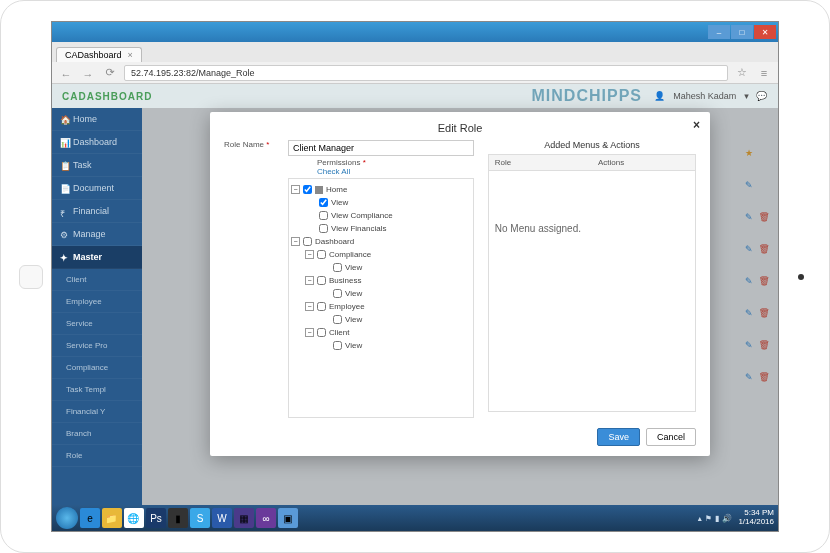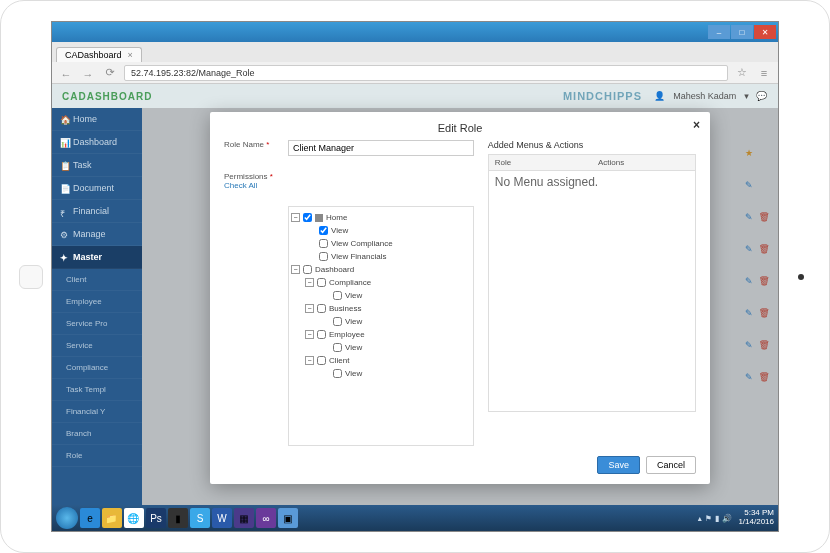--- a/index.html
+++ b/index.html
@@ -19,59 +19,59 @@
 .url-box { flex: 1; background: #fff; border: 1px solid #ccc; border-radius: 2px; padding: 2px 6px; font-size: 9px; color: #333; }
 .win-btns { display: flex; gap: 1px; }
 .win-btn { width: 22px; height: 14px; font-size: 8px; display: flex; align-items: center; justify-content: center; color: #fff; }
 .win-btn.min { background: #5a9bd5; }
 .win-btn.max { background: #5a9bd5; }
 .win-btn.close { background: #d84a3a; }
 
 
 .app-header { height: 24px; background: #dfe8ea; display: flex; align-items: center; justify-content: space-between; padding: 0 10px; font-size: 10px; }
 .brand { color: #4a9d5a; font-weight: bold; letter-spacing: 1px; }
-.mindchips { color: #2a7a9a; font-weight: bold; font-size: 11px; letter-spacing: 1px; opacity: 0.6; }
+.mindchips { color: #2a7a9a; font-weight: bold; font-size: 16px; letter-spacing: 1px; opacity: 0.6; }
 .user-info { display: flex; align-items: center; gap: 8px; color: #555; font-size: 9px; }
 
 .app-body { display: flex; height: calc(100% - 106px); }
 .sidebar { width: 90px; background: #295a8c; color: #c8d8e6; font-size: 9px; overflow: hidden; }
 .side-item { padding: 6px 8px; display: flex; align-items: center; gap: 5px; border-bottom: 1px solid rgba(255,255,255,0.05); }
 .side-item.active { background: #1a3e66; color: #fff; font-weight: bold; }
 .side-item.sub { padding-left: 14px; font-size: 8px; opacity: 0.85; }
 .side-icon { width: 8px; height: 8px; display: inline-block; }
 
 .content { flex: 1; background: #e6ecef; position: relative; }
 
 
 .overlay { position: absolute; inset: 0; background: rgba(0,0,0,0.2); display: flex; align-items: flex-start; justify-content: center; padding-top: 4px; }
 .modal { background: #fff; width: 500px; border-radius: 2px; box-shadow: 0 4px 20px rgba(0,0,0,0.3); padding: 10px 14px; position: relative; }
 .modal-title { text-align: center; font-size: 11px; padding-bottom: 6px; color: #333; }
 .modal-close { position: absolute; right: 10px; top: 6px; font-size: 12px; color: #333; cursor: pointer; font-weight: bold; }
 .modal-body { display: flex; gap: 14px; font-size: 9px; }
 .left-col { flex: 1.2; }
 .right-col { flex: 1; }
-.form-row { display: flex; align-items: flex-start; margin-bottom: 16px; }
+.form-row { display: flex; align-items: flex-start; margin-bottom: 2px; justify-content: center; }
 .form-label { width: 64px; color: #555; font-size: 8px; }
 .form-label .req { color: #c00; }
 .form-input { flex: 1; border: 1px solid #ccc; padding: 2px 4px; font-size: 9px; }
 .check-all { color: #2a7ab8; font-size: 8px; cursor: pointer; }
 .tree-box { border: 1px solid #ddd; height: 240px; padding: 4px 2px; overflow: auto; margin-left: 64px; }
 .tree-item { display: flex; align-items: center; gap: 3px; padding: 2px 0; font-size: 8px; color: #444; }
 .tree-item input[type=checkbox] { width: 9px; height: 9px; }
 .expander { width: 9px; height: 9px; border: 1px solid #999; display: inline-flex; align-items: center; justify-content: center; font-size: 7px; line-height: 1; }
 .indent-1 { padding-left: 14px; }
 .indent-2 { padding-left: 28px; }
 .indent-3 { padding-left: 42px; }
 .tree-icon { width: 8px; height: 8px; background: #888; display: inline-block; }
 
-.right-title { font-size: 9px; color: #333; margin-bottom: 4px; }
+.right-title { text-align: center; font-size: 9px; color: #333; margin-bottom: 4px; }
 .right-grid { border: 1px solid #ddd; height: 258px; }
 .grid-head { display: flex; background: #f4f4f4; border-bottom: 1px solid #ddd; font-size: 8px; color: #555; }
 .grid-head div { flex: 1; padding: 3px 6px; }
-.grid-body { padding: 4px 6px; font-size: 12px; color: #666; }
+.grid-body { padding: 4px 6px; font-size: 10px; color: #666; margin-top: 48px; }
 
 .modal-footer { display: flex; justify-content: flex-end; gap: 6px; margin-top: 10px; }
 .btn { padding: 3px 10px; font-size: 9px; border: 1px solid #bbb; background: #fff; cursor: pointer; border-radius: 2px; }
 .btn.primary { background: #3a8dd8; color: #fff; border-color: #2a6ba8; }
 
 
 .row-actions { position: absolute; right: 8px; top: 40px; display: flex; flex-direction: column; gap: 22px; }
 .action-pair { display: flex; gap: 6px; font-size: 9px; }
 .star { color: #e8a83a; }
 .pencil { color: #3a8dd8; }
@@ -162,24 +162,24 @@
             <span class="side-icon">✦</span>
             <span>Master</span>
           </div>
         <div class="side-item sub">
             <span>Client</span>
           </div>
         <div class="side-item sub">
             <span>Employee</span>
           </div>
         <div class="side-item sub">
+            <span>Service</span>
+          </div>
+        <div class="side-item sub">
             <span>Service Pro</span>
-          </div>
-        <div class="side-item sub">
-            <span>Service</span>
           </div>
         <div class="side-item sub">
             <span>Compliance</span>
           </div>
         <div class="side-item sub">
             <span>Task Templ</span>
           </div>
         <div class="side-item sub">
             <span>Financial Y</span>
           </div>

